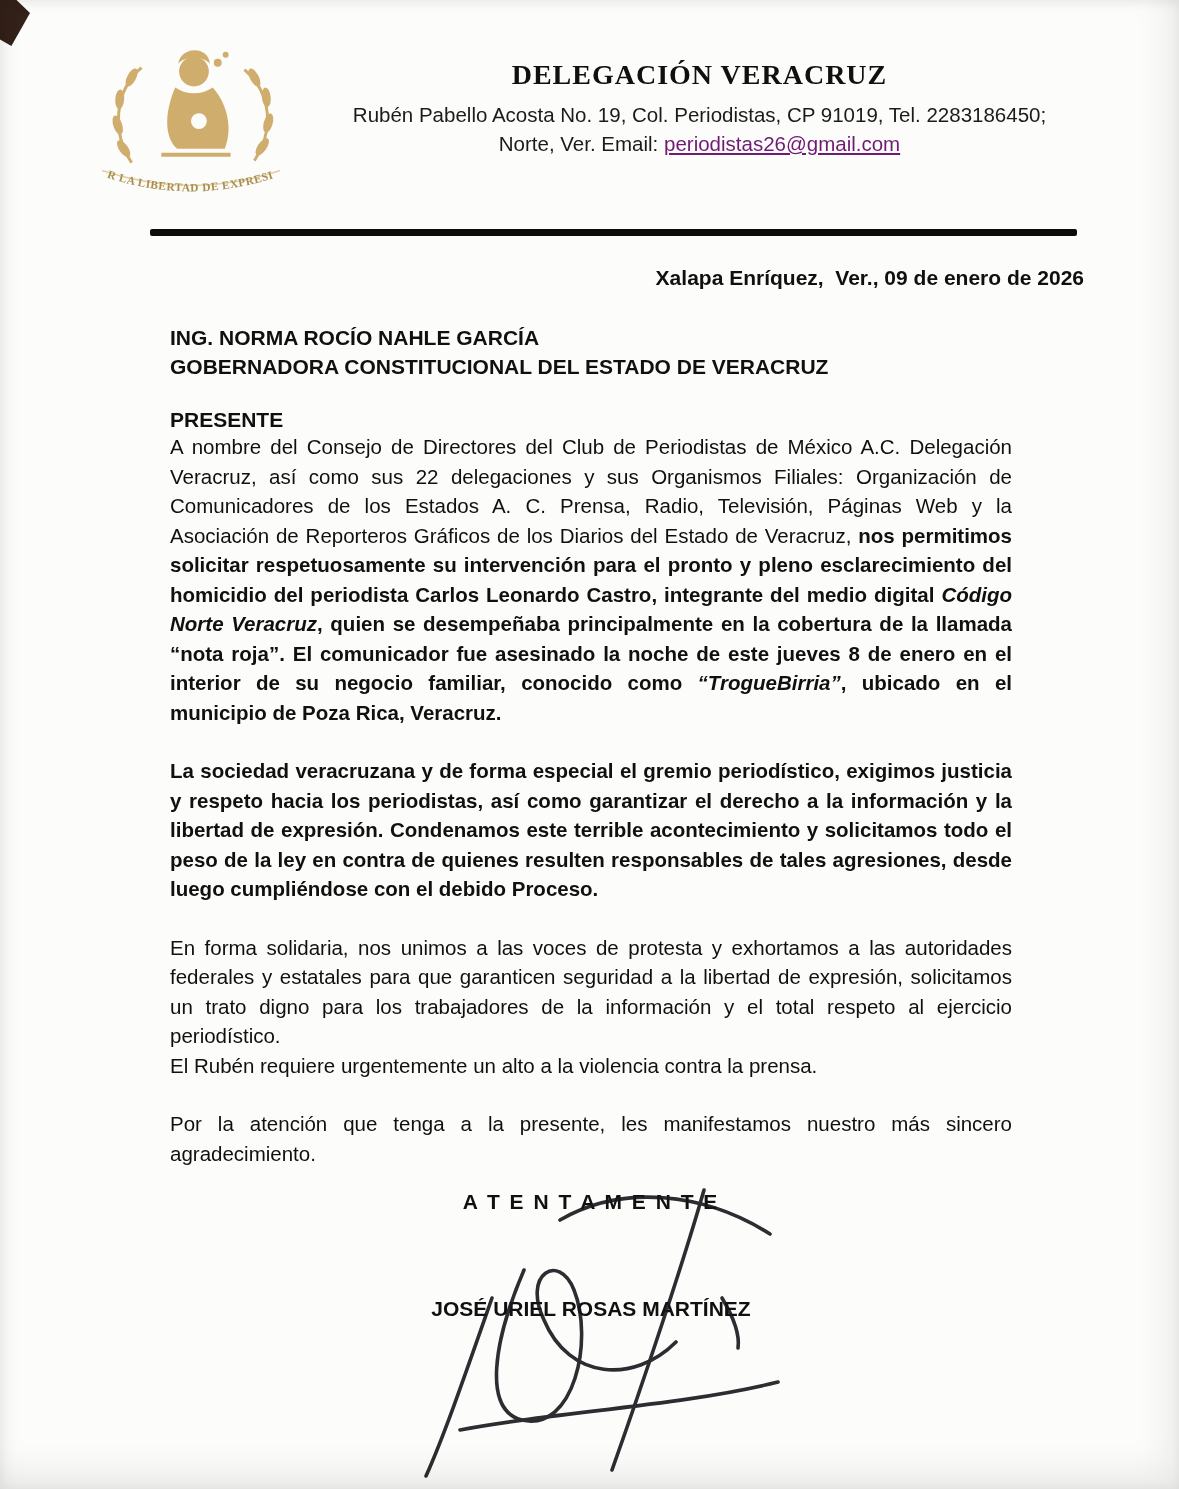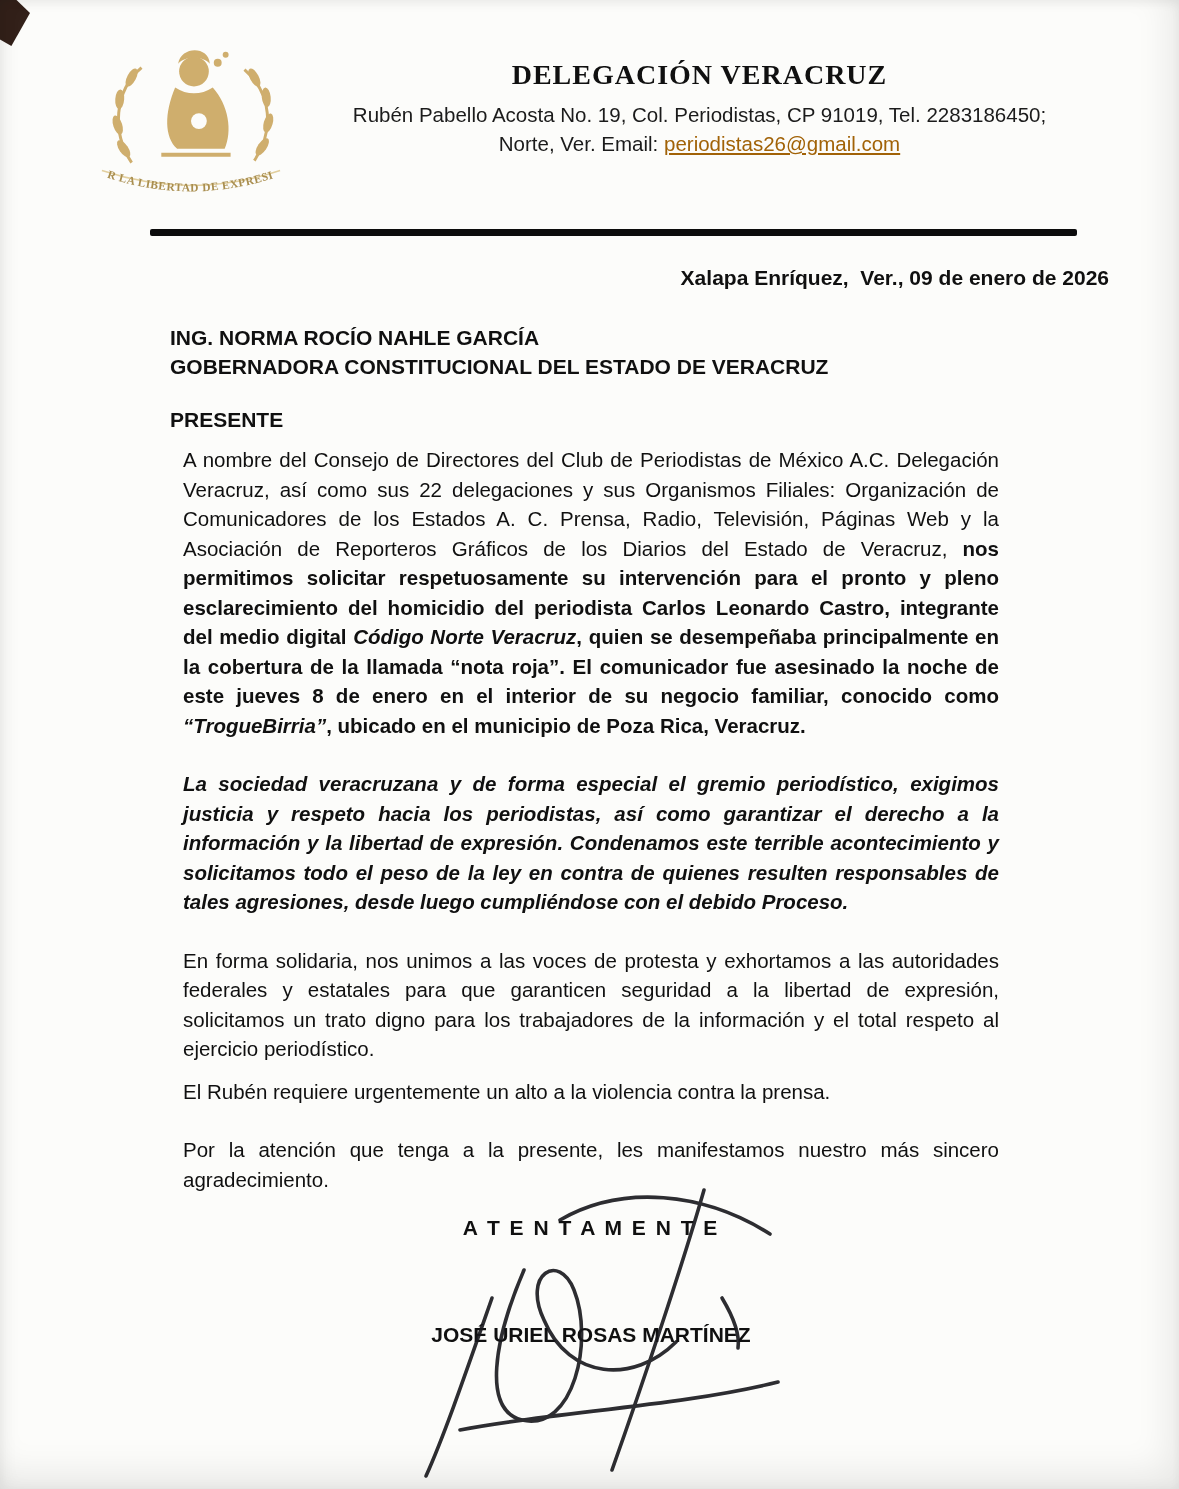--- a/index.html
+++ b/index.html
@@ -23,37 +23,37 @@
   .head-text{flex:1;text-align:center;padding-top:10px;}
   .org-name{
     font-family:"Liberation Serif", serif;font-weight:bold;font-size:41px;
     letter-spacing:0px;line-height:1.05;
   }
   .delegation{
     font-family:"Liberation Serif", serif;font-weight:bold;font-size:28px;
     margin-top:23px;letter-spacing:1px;
   }
   .addr{font-size:20.5px;margin-top:10px;line-height:1.4;color:#1b1b1b;}
-  .addr a{color:#a16207;text-decoration:underline;}
+  .addr a{color:#701a75;text-decoration:underline;}
   .rule{height:7px;background:#0c0c0c;margin:16px 102px 0 150px;border-radius:2px;}
   
   .date{
-    margin-top:30px;padding-right:70px;text-align:right;
+    margin-top:30px;padding-right:95px;text-align:right;
     font-weight:bold;font-size:21px;white-space:pre-wrap;
   }
   .content{padding:0 167px 0 170px;}
   .recipients{margin-top:34px;}
   .recipient{margin-bottom:26px;}
   .recipient div{font-weight:bold;font-size:21px;line-height:1.38;}
   .salutation{font-weight:bold;font-size:21px;margin-top:0;}
-  .para{font-size:20.5px;line-height:1.44;text-align:justify;margin:13px;}
+  .para{font-size:20.5px;line-height:1.44;text-align:justify;margin:0;}
   .mt{margin-top:29px;}
   .b{font-weight:bold;}
   .bi{font-weight:bold;font-style:italic;}
-  .bold-para{font-weight:bold;font-style:italic;}
+  .bold-para{font-weight:bold;}
   
   .closing{text-align:center;margin-top:22px;}
   .atentamente{font-weight:bold;font-size:21px;letter-spacing:2px;}
   .sign-block{text-align:center;margin-top:80px;}
   .sign-block div{font-weight:bold;font-size:21px;line-height:1.42;}
   .signature-svg{position:absolute;left:372px;top:1178px;width:440px;height:305px;pointer-events:none;}
 </style>
 </head>
 <body>
 

